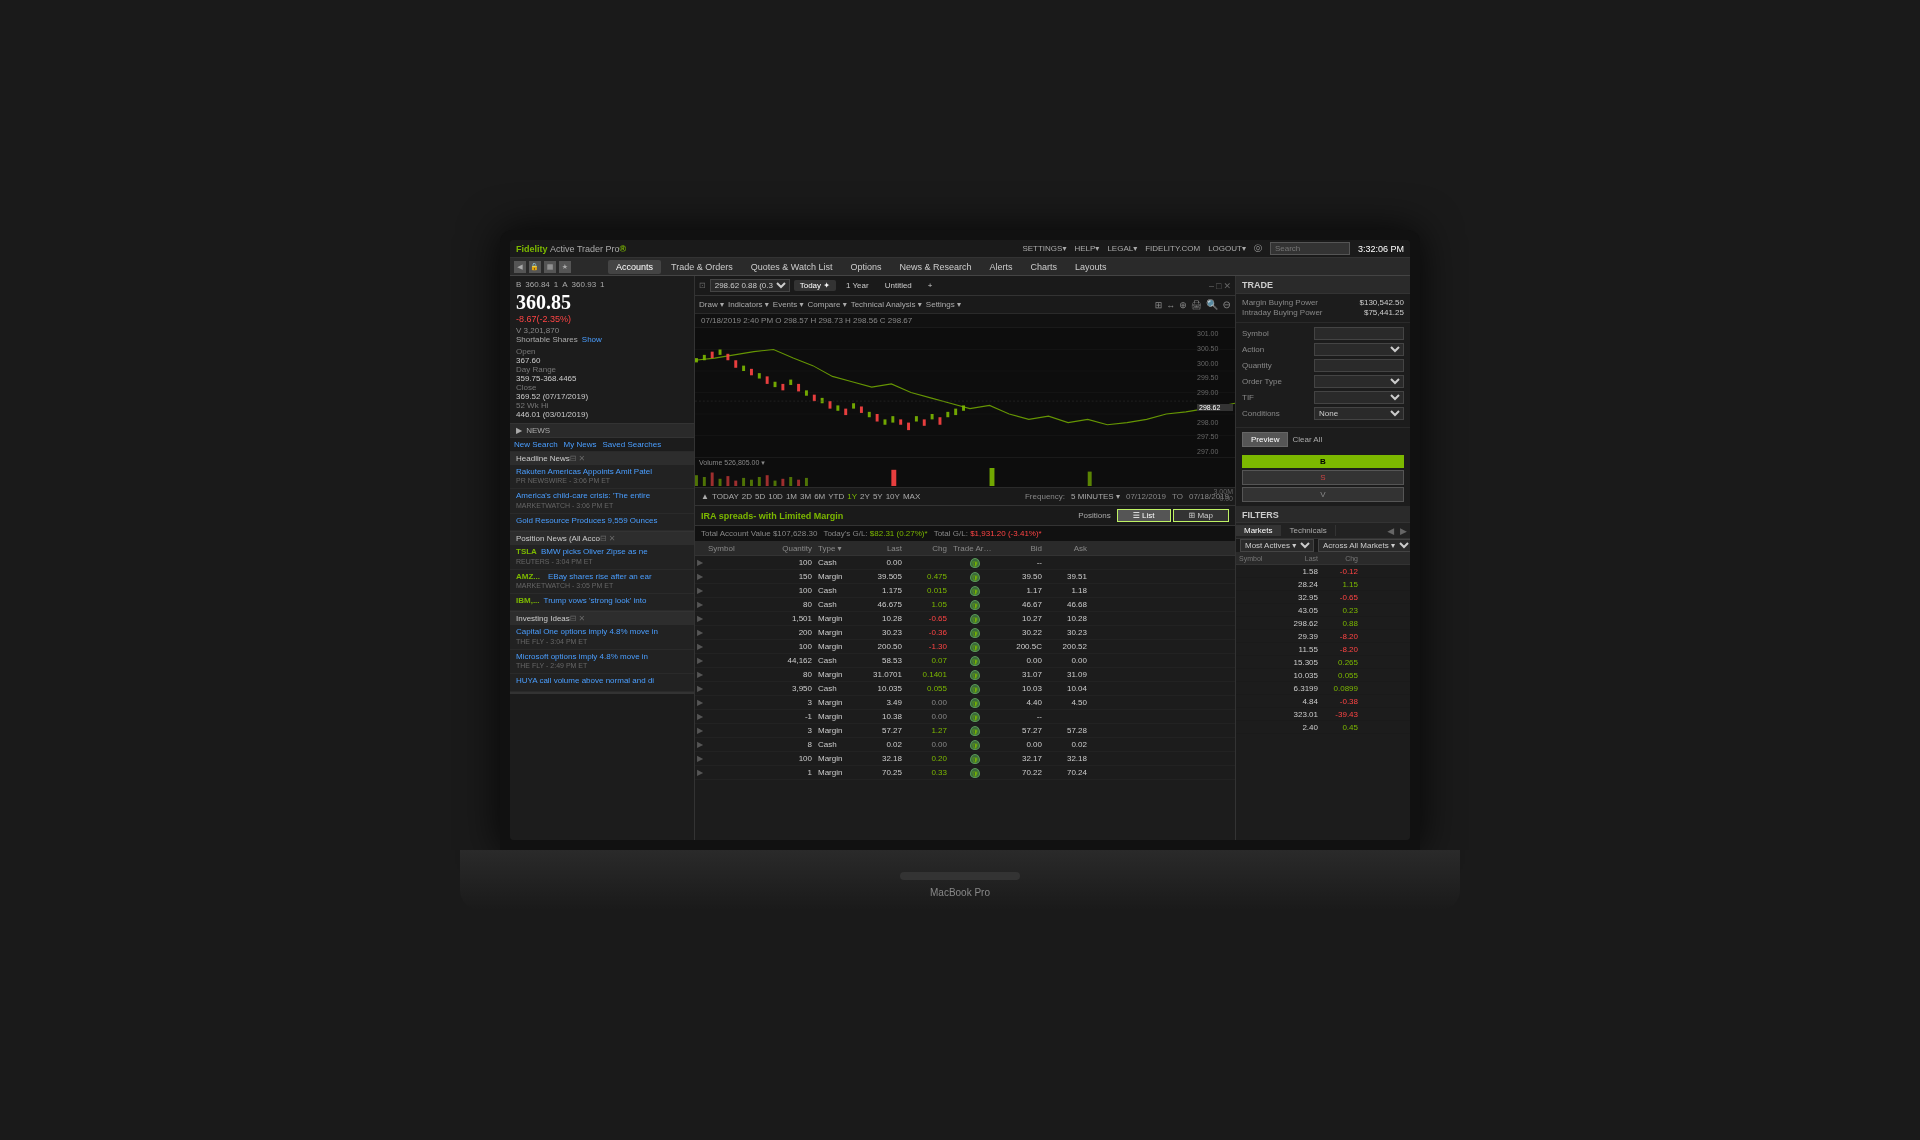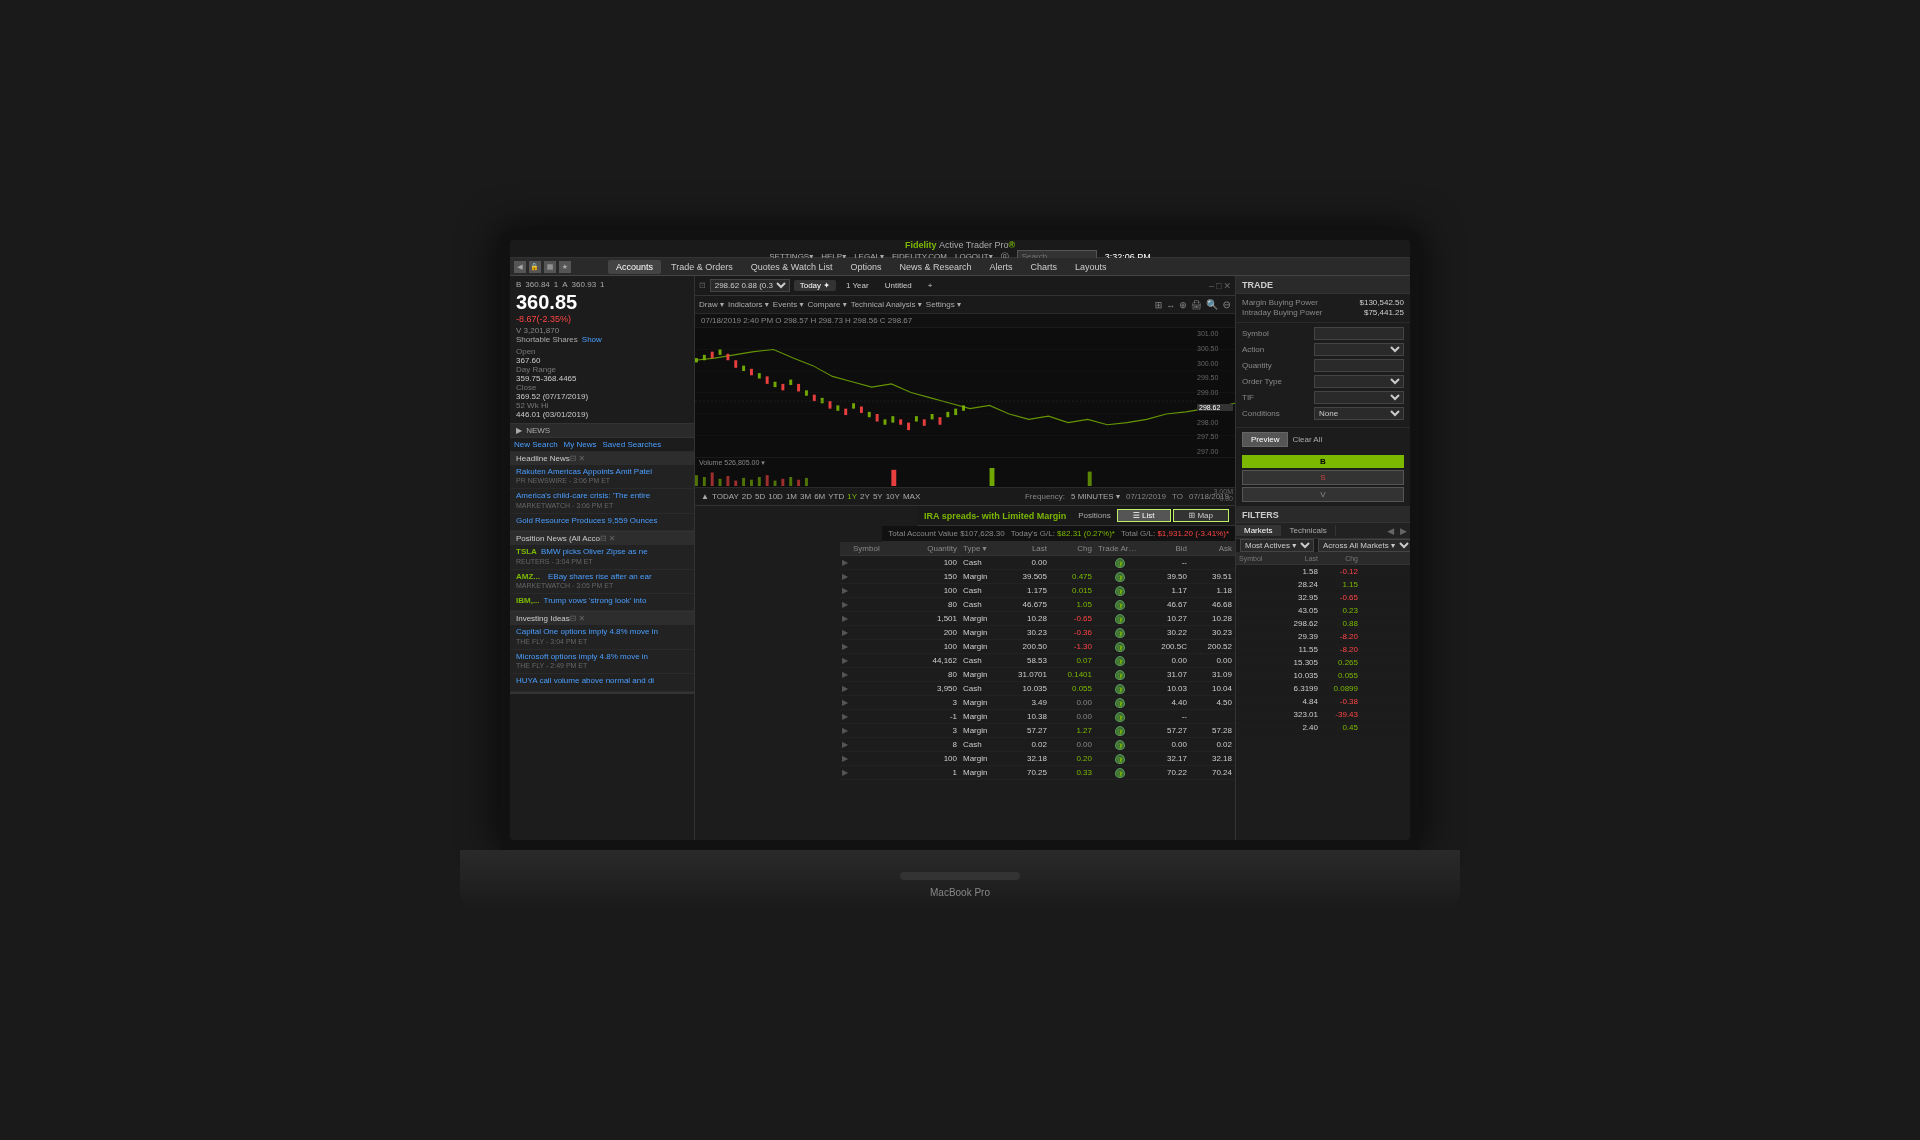--- a/index.html
+++ b/index.html
@@ -79,21 +79,20 @@
 
     
     .top-bar {
       height: 18px;
       background: #1a1a1a;
       display: flex;
       align-items: center;
       justify-content: space-between;
       padding: 0 6px;
       border-bottom: 1px solid #333;
-      flex-direction: column;
     }
 
     .top-bar-left {
       display: flex;
       align-items: center;
       gap: 6px;
     }
 
     .fidelity-logo {
       color: #fff;
@@ -191,20 +190,21 @@
     
     .stock-ticker {
       padding: 4px 6px;
       border-bottom: 1px solid #333;
     }
 
     .stock-price {
       font-size: 20px;
       font-weight: bold;
       color: #fff;
+      font-family: Liberation Serif, serif;
     }
 
     .stock-change-neg {
       color: #ff4444;
       font-size: 9px;
     }
 
     .stock-details {
       display: flex;
       gap: 10px;
@@ -396,21 +396,20 @@
       border-top: 1px solid #2a2a2a;
     }
 
     
     .portfolio-area {
       flex: 1;
       background: #1c1c1c;
       display: flex;
       flex-direction: column;
       overflow: hidden;
-      align-items: flex-end;
     }
 
     .portfolio-header {
       height: 20px;
       background: #1a1a1a;
       display: flex;
       align-items: center;
       padding: 0 6px;
       gap: 6px;
       border-bottom: 1px solid #333;

